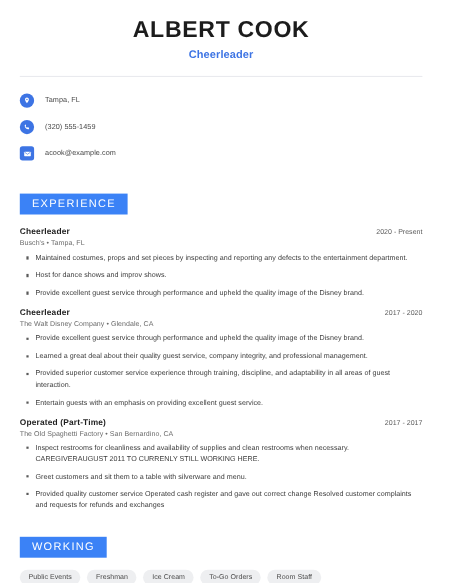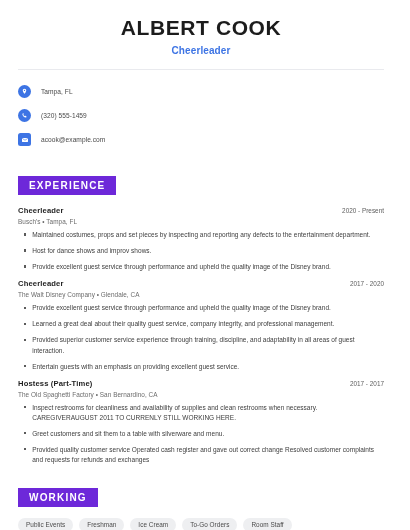--- a/index.html
+++ b/index.html
@@ -74,24 +74,24 @@
   .contact-icon svg { display: block; }
   .contact-text {
     font-size: 6.6px;
     color: #4a4a4a;
     letter-spacing: 0.05px;
   }
 
   
   .section-label {
     display: inline-block;
-    background: #6d28d9;
+    background: #3b82f6;
     color: #ffffff;
     font-size: 10px;
-    font-weight: bold;
+    font-weight: normal;
     letter-spacing: 1.2px;
     padding: 4px 11px 4px 11px;
     margin: 0 0 0 18px;
   }
   .section-experience { margin-top: 26px; }
   .section-skills { margin-top: 22px; }
 
   
   .jobs { padding: 0 18px 0 18px; margin-top: 11px; }
   .job { margin-bottom: 7px; }
@@ -250,21 +250,21 @@
           </div>
           <div class="bullet">
             <span class="bullet-dot"></span>
             <span class="bullet-text">Entertain guests with an emphasis on providing excellent guest service.</span>
           </div>
         </div>
       </div>
 
       <div class="job">
         <div class="job-head">
-          <span class="job-role">Hostess (Part-Time)</span>
+          <span class="job-role">Operated (Part-Time)</span>
           <span class="job-dates">2017 - 2017</span>
         </div>
         <div class="job-meta">The Old Spaghetti Factory  •  San Bernardino, CA</div>
         <div class="bullets">
           <div class="bullet">
             <span class="bullet-dot"></span>
             <span class="bullet-text">Inspect restrooms for cleanliness and availability of supplies and clean restrooms when necessary. CAREGIVERAUGUST 2011 TO CURRENLY STILL WORKING HERE.</span>
           </div>
           <div class="bullet">
             <span class="bullet-dot"></span>

